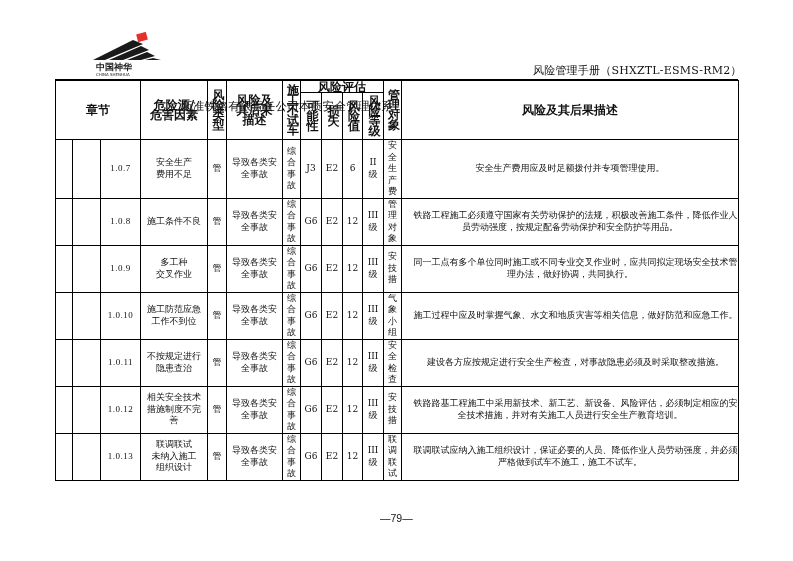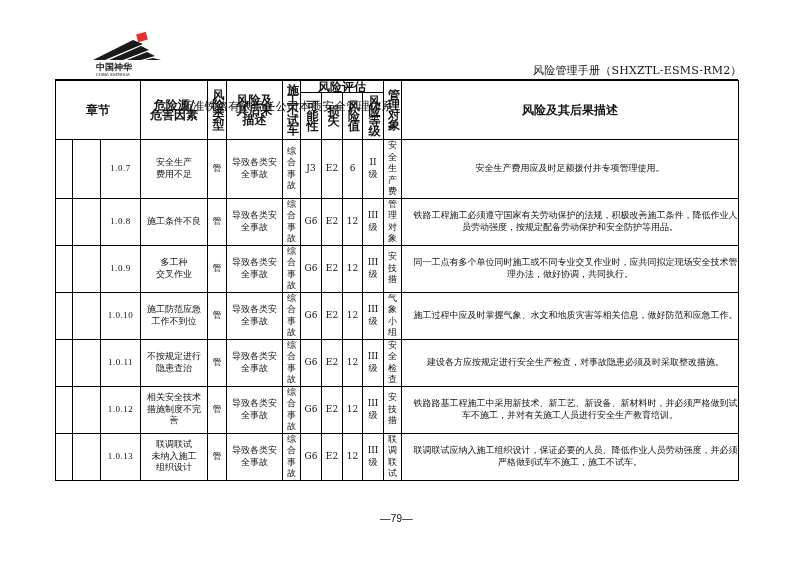--- a/index.html
+++ b/index.html
@@ -169,21 +169,21 @@
 措施制度不完
 善</td>
       <td>管</td>
       <td style="padding:0 2px">导致各类安全事故</td>
       <td><span class="vert">综合事故</span></td>
       <td>G6</td>
       <td>E2</td>
       <td>12</td>
       <td><span class="vert" style="width:16px;word-break:normal">III级</span></td>
       <td><span class="vert">安技措</span></td>
-      <td class="measure"><span class="indent"></span><span>铁路路基工程施工中采用新技术、新工艺、新设备、新材料时，并必须严格做到试车不施工，并对有关施工人员进行安全生产教育培训。</span></td>
+      <td class="measure"><span class="indent"></span><span>铁路路基工程施工中采用新技术、新工艺、新设备、风险评估，必须制定相应的安全技术措施，并对有关施工人员进行安全生产教育培训。</span></td>
     </tr>
 
     <tr style="height:47px">
       <td></td>
       <td></td>
       <td class="num">1.0.13</td>
       <td style="white-space:pre-line">联调联试
 未纳入施工
 组织设计</td>
       <td>管</td>

